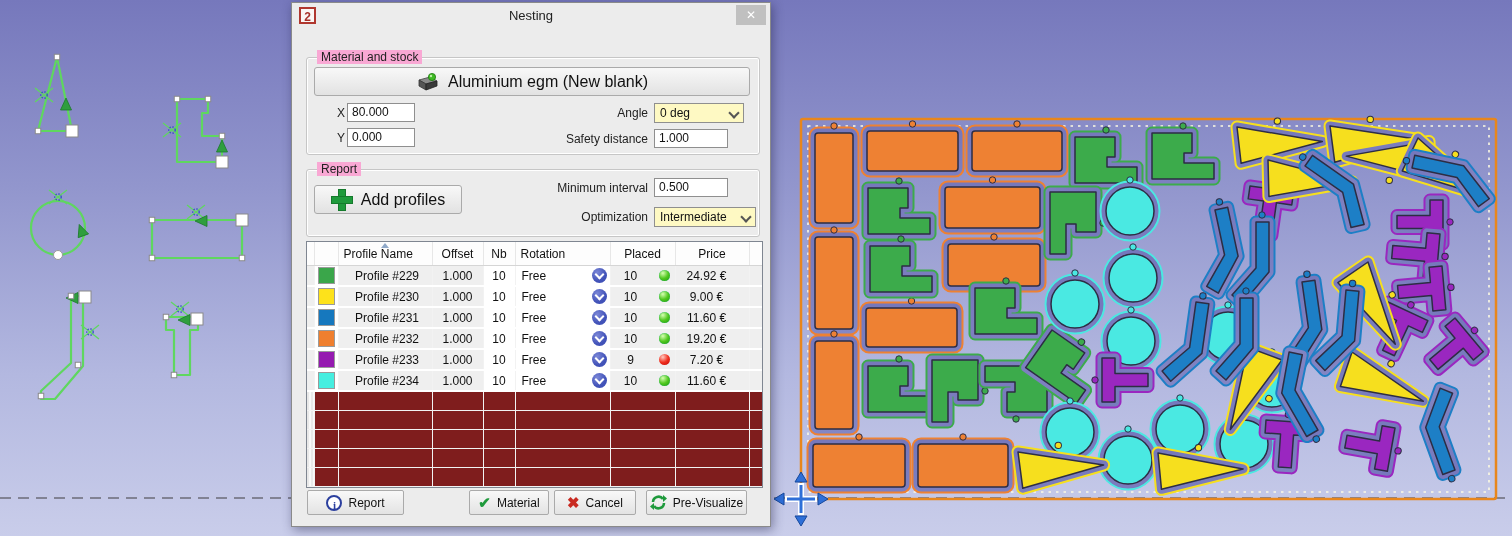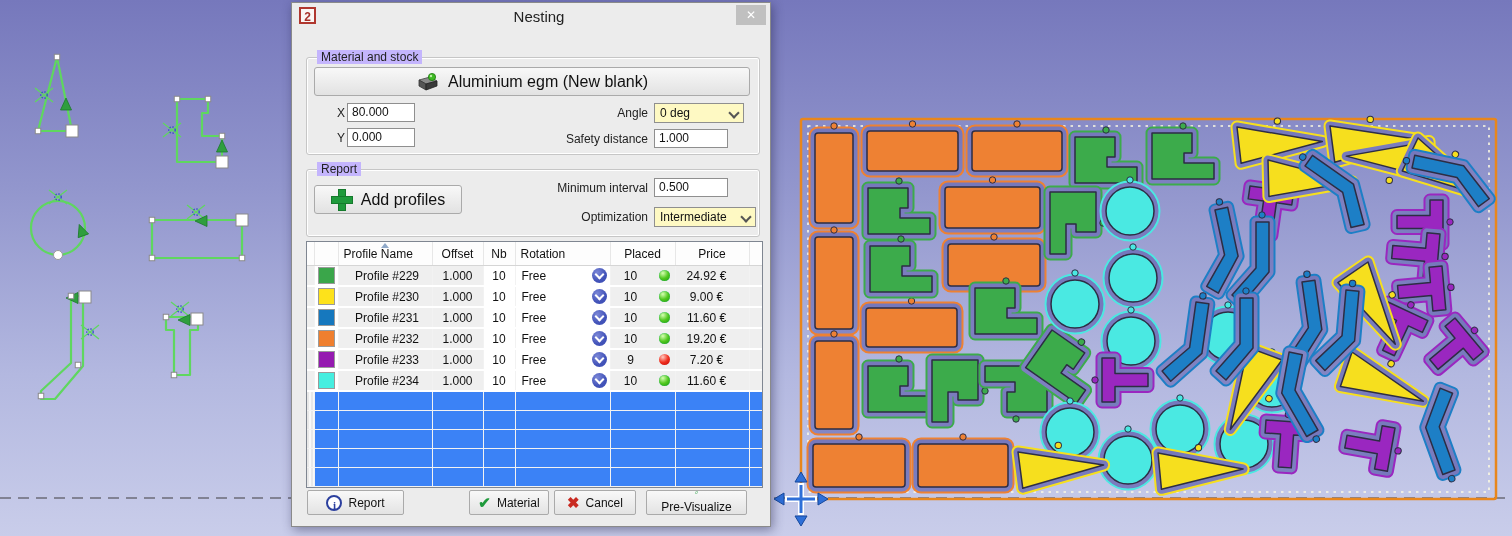--- a/index.html
+++ b/index.html
@@ -6,47 +6,47 @@
   body{
     width:1512px;height:536px;overflow:hidden;position:relative;
     font-family:"Liberation Sans", sans-serif;
     background:linear-gradient(180deg,#7678bc 0%,#9296cd 35%,#b3b8e0 70%,#c9cdea 100%);
   }
   #scene{position:absolute;left:0;top:0;z-index:1;}
   
   .dlg{position:absolute;left:291px;top:2px;width:480px;height:525px;background:#ececec;
        border:1px solid #8a8a8a;box-shadow:2px 3px 10px rgba(30,30,70,.45);z-index:5;box-sizing:border-box;}
   .titlebar{position:absolute;left:0;top:0;width:100%;height:26px;}
-  .title{position:absolute;left:8px;top:5px;width:100%;text-align:center;font-size:15px;color:#222;}
+  .title{position:absolute;left:0;top:5px;width:100%;text-align:center;font-size:13px;color:#222;}
   .appicon{position:absolute;left:7px;top:4px;width:17px;height:17px;border:2px solid #b0372f;background:#faf6f4;
            color:#a8322b;font-weight:bold;font-size:12px;line-height:16px;text-align:center;box-sizing:border-box;}
   .closebtn{position:absolute;right:4px;top:2px;width:30px;height:20px;background:#c0c0c0;color:#fff;
             font-size:12px;line-height:20px;text-align:center;cursor:pointer;}
   .grpbox{position:absolute;border:1px solid #c6c6c6;border-radius:3px;box-shadow:inset 0 0 0 1px #ffffff;}
-  .grplabel{position:absolute;top:-8px;left:10px;background:#c4b5fd;padding:0 4px;font-size:12px;color:#222;}
+  .grplabel{position:absolute;top:-8px;left:10px;background:#f9a8d4;padding:0 4px;font-size:12px;color:#222;}
   .bigbtn{position:absolute;display:flex;align-items:center;justify-content:center;gap:8px;
           background:linear-gradient(#f8f8f8,#e2e2e2);border:1px solid #aaa;border-radius:3px;
           font-size:16px;color:#111;cursor:pointer;box-sizing:border-box;}
   .lbl{position:absolute;font-size:12px;color:#222;white-space:nowrap;}
   .lbl.r{text-align:right;}
   .tbx{position:absolute;background:#fff;border:1px solid #8f8f8f;font-size:12px;color:#111;
        padding:1px 4px;box-sizing:border-box;font-family:"Liberation Sans",sans-serif;}
   .combo{position:absolute;background:#fef9c3;border:1px solid #8f8f8f;font-size:12px;color:#111;
          box-sizing:border-box;cursor:pointer;}
   .combo .cval{position:absolute;left:5px;top:2px;}
   .combo .carr{position:absolute;right:5px;top:5px;width:6px;height:6px;border-right:2px solid #555;
                border-bottom:2px solid #555;transform:rotate(45deg);}
   
   .plus{position:relative;width:22px;height:22px;}
   .plus:before,.plus:after{content:"";position:absolute;background:#1f9a3c;border:1px solid #157a2c;}
   .plus:before{left:7px;top:0;width:6px;height:20px;}
   .plus:after{left:0;top:7px;width:20px;height:6px;}
   
   .tblwrap{position:absolute;left:14px;top:238px;width:457px;height:247px;border:1px solid #7f8691;
-           background:#3b82f6;box-sizing:border-box;overflow:hidden;}
+           background:#7f1d1d;box-sizing:border-box;overflow:hidden;}
   table.grid{border-collapse:collapse;width:455px;table-layout:fixed;font-size:12px;color:#111;}
   table.grid th{font-weight:normal;height:21px;border-bottom:1px solid #d5d5d5;border-right:1px solid #e7e7e7;
                 text-align:center;position:relative;background:#fdfdfd;}
   table.grid th.l{text-align:left;padding-left:5px;}
   table.grid td{height:16px;border-right:1px solid #f2f2f2;border-bottom:1px solid #f2f2f2;
                 text-align:center;overflow:hidden;white-space:nowrap;}
   tr.filled td{background:#efefef;border-bottom:2px solid #fff;}
   tr.filled td.w{background:#fff;}
   td.l{text-align:left;padding-left:5px;}
   td.grip{background:repeating-linear-gradient(90deg,#e8e8e8 0 2px,#f8f8f8 2px 4px);}
@@ -818,21 +818,21 @@
     <span>Report</span>
   </div>
   <div class="fbtn" style="left:177px;top:487px;width:80px;">
     <span class="icoCheck">✔</span>
     <span>Material</span>
   </div>
   <div class="fbtn" style="left:262px;top:487px;width:82px;">
     <span class="icoX">✖</span>
     <span>Cancel</span>
   </div>
-  <div class="fbtn" style="left:354px;top:487px;width:101px;flex-direction:column;">
+  <div class="fbtn" style="left:354px;top:487px;width:101px;">
     <svg width="17" height="17" viewBox="0 0 17 17">
       <path d="M3 8 A5.5 5.5 0 0 1 13 5" fill="none" stroke="#1f9a3c" stroke-width="2.6"></path>
       <polygon points="13,1 13,8 17,4.5" fill="#1f9a3c"></polygon>
       <path d="M14 9 A5.5 5.5 0 0 1 4 12" fill="none" stroke="#1f9a3c" stroke-width="2.6"></path>
       <polygon points="4,9 4,16 0,12.5" fill="#1f9a3c"></polygon>
     </svg>
     <span>Pre-Visualize</span>
   </div>
 </div>
 

